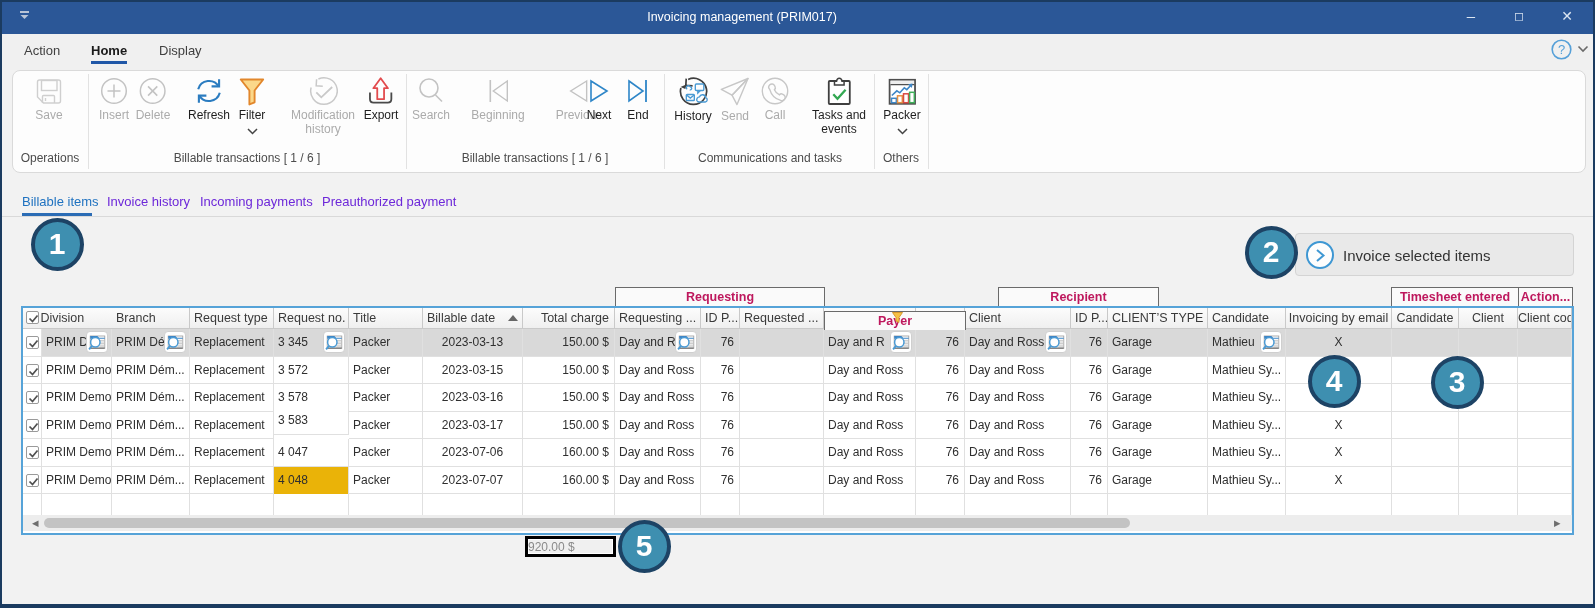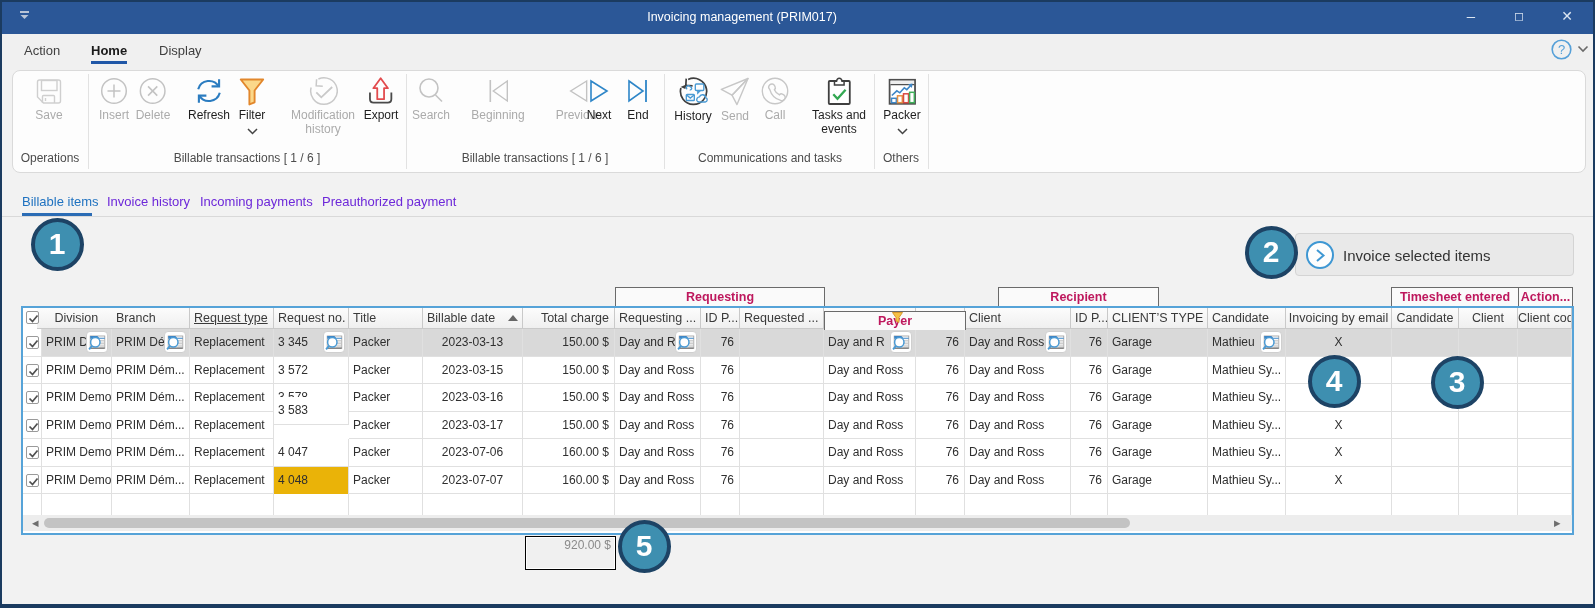--- a/index.html
+++ b/index.html
@@ -26,21 +26,21 @@
 #invbtn .circ{position:absolute;left:10px;top:7px;width:28px;height:28px;border-radius:50%;background:#fdfdfd;border:2px solid #3e97d3;}
 #invbtn .txt{position:absolute;left:47px;top:0;height:43px;line-height:43px;font-size:15px;color:#333333;}
 
 #grid{position:absolute;left:21px;top:306px;width:1553px;height:229px;border:2px solid #56a3d8;background:#ffffff;z-index:1;}
 .band{position:absolute;top:287px;height:19px;background:#fafafa;border:1px solid #6a6a6a;border-bottom:none;z-index:3;text-align:center;font-weight:bold;font-size:12.5px;color:#be185d;line-height:19px;white-space:nowrap;overflow:hidden;}
 .hcell{position:absolute;top:0;height:21px;z-index:3;border-right:1px solid #c9c9c9;border-bottom:1px solid #c9c9c9;font-size:12.5px;color:#3a3a3a;line-height:20px;white-space:nowrap;overflow:hidden;background:linear-gradient(#fcfcfc,#efefef);}
 .cell{position:absolute;z-index:3;border-right:1px solid #e0e0e0;border-bottom:1px solid #e0e0e0;font-size:12px;color:#2f2f2f;line-height:27px;white-space:nowrap;overflow:hidden;}
 .chk{position:absolute;z-index:4;width:13px;height:13px;background:#fefefe;border:1px solid #9a9a9a;border-radius:2px;}
 .chk svg{position:absolute;left:0px;top:0px;}
 
-#totalbox{position:absolute;left:525px;top:536px;width:91px;height:34px;background:#f0f0f0;border:1px solid #000000;box-shadow:inset 0 0 0 1px #ffffff;font-size:12px;color:#8a8a8a;text-align:right;line-height:17px;padding-right:4px;z-index:5;}
+#totalbox{position:absolute;left:525px;top:536px;width:91px;height:21px;background:#f0f0f0;border:3px solid #000000;box-shadow:inset 0 0 0 1px #ffffff;font-size:12px;color:#8a8a8a;text-align:left;line-height:17px;padding-right:4px;z-index:5;}
 svg{display:block;}
 </style></head><body>
 <div id="win"></div>
 
 <div id="titlebar"></div>
 <div id="title">Invoicing management (PRIM017)</div>
 <svg class="abs" style="left:19px;top:10px" width="11" height="11" viewBox="0 0 11 11">
     <rect x="1" y="1" width="9" height="2" fill="#b9c4d6"></rect>
     <path d="M1.5 5 L9.5 5 L5.5 9 Z" fill="#b9c4d6"></path>
   </svg>
@@ -235,23 +235,23 @@
 <div class="tab" style="left:322px;">Preauthorized payment</div>
 <div id="tabline"></div>
 <div id="invbtn">
     <div class="circ"></div>
     <svg class="abs" style="left:19px;top:14px" width="11" height="15" viewBox="0 0 11 15">
       <path d="M2 2 L8.5 7.5 L2 13" fill="none" stroke="#3e97d3" stroke-width="2"></path>
     </svg>
     <div class="txt">Invoice selected items</div>
   </div>
 <div id="grid"></div>
-<div class="hcell" style="left:23.0px;top:308px;width:105px;padding-left:17.5px;margin-left:14px;">Division</div>
+<div class="hcell" style="left:23.0px;top:308px;width:105px;padding-left:17.5px;">Division</div>
 <div class="hcell" style="left:112.0px;top:308px;width:78px;padding-left:4px;">Branch</div>
-<div class="hcell" style="left:190.0px;top:308px;width:84px;padding-left:4px;text-decoration:underline;">Request type</div>
+<div class="hcell" style="left:190.0px;top:308px;width:84px;padding-left:4px;">Request type</div>
 <div class="hcell" style="left:274.0px;top:308px;width:75px;padding-left:4px;">Request no.</div>
 <div class="hcell" style="left:349.0px;top:308px;width:74px;padding-left:4px;">Title</div>
 <div class="hcell" style="left:423.0px;top:308px;width:100px;padding-left:4px;">Billable date</div>
 <div class="hcell" style="left:523.0px;top:308px;width:92px;text-align:right;padding-right:5px;">Total charge</div>
 <div class="hcell" style="left:615.0px;top:308px;width:86px;padding-left:4px;">Requesting ...</div>
 <div class="hcell" style="left:701.0px;top:308px;width:39px;padding-left:4px;">ID P...</div>
 <div class="hcell" style="left:740.0px;top:308px;width:84px;padding-left:4px;">Requested ...</div>
 <div class="hcell" style="left:824.0px;top:308px;width:92px;padding-left:4px;">Payer cli...</div>
 <div class="hcell" style="left:916.0px;top:308px;width:49px;padding-left:4px;">ID PRI...</div>
 <div class="hcell" style="left:965.0px;top:308px;width:106px;padding-left:4px;">Client</div>
@@ -460,21 +460,21 @@
 <div class="cell" style="left:1518.0px;top:384.0px;width:54px;height:27.5px;background:#ffffff;padding-left:4px;"></div>
 <div class="chk" style="left:26.0px;top:391.0px;">
     <svg width="13" height="13" viewBox="0 0 13 13">
       <path d="M2.5 6.5 L5.5 9.5 L10.5 3.5" fill="none" stroke="#4f4f4f" stroke-width="1.7"></path>
     </svg>
   </div>
 <div class="cell" style="left:23.0px;top:411.5px;width:19px;height:27.5px;background:#ffffff;"></div>
 <div class="cell" style="left:42.0px;top:411.5px;width:70px;height:27.5px;background:#ffffff;padding-left:4px;">PRIM Demo</div>
 <div class="cell" style="left:112.0px;top:411.5px;width:78px;height:27.5px;background:#ffffff;padding-left:4px;">PRIM Dém...</div>
 <div class="cell" style="left:190.0px;top:411.5px;width:84px;height:27.5px;background:#ffffff;padding-left:4px;">Replacement</div>
-<div class="cell" style="left:274.0px;top:397px;width:75px;height:27.5px;background:#ffffff;padding-left:4px;">3 583</div>
+<div class="cell" style="left:274.0px;top:407px;width:75px;height:27.5px;background:#ffffff;padding-left:4px;">3 583</div>
 <div class="cell" style="left:349.0px;top:411.5px;width:74px;height:27.5px;background:#ffffff;padding-left:4px;">Packer</div>
 <div class="cell" style="left:423.0px;top:411.5px;width:100px;height:27.5px;background:#ffffff;text-align:center;">2023-03-17</div>
 <div class="cell" style="left:523.0px;top:411.5px;width:92px;height:27.5px;background:#ffffff;text-align:right;padding-right:5px;">150.00 $</div>
 <div class="cell" style="left:615.0px;top:411.5px;width:86px;height:27.5px;background:#ffffff;padding-left:4px;">Day and Ross</div>
 <div class="cell" style="left:701.0px;top:411.5px;width:39px;height:27.5px;background:#ffffff;text-align:right;padding-right:5px;">76</div>
 <div class="cell" style="left:740.0px;top:411.5px;width:84px;height:27.5px;background:#ffffff;padding-left:4px;"></div>
 <div class="cell" style="left:824.0px;top:411.5px;width:92px;height:27.5px;background:#ffffff;padding-left:4px;">Day and Ross</div>
 <div class="cell" style="left:916.0px;top:411.5px;width:49px;height:27.5px;background:#ffffff;text-align:right;padding-right:5px;">76</div>
 <div class="cell" style="left:965.0px;top:411.5px;width:106px;height:27.5px;background:#ffffff;padding-left:4px;">Day and Ross</div>
 <div class="cell" style="left:1071.0px;top:411.5px;width:37px;height:27.5px;background:#ffffff;text-align:right;padding-right:5px;">76</div>

